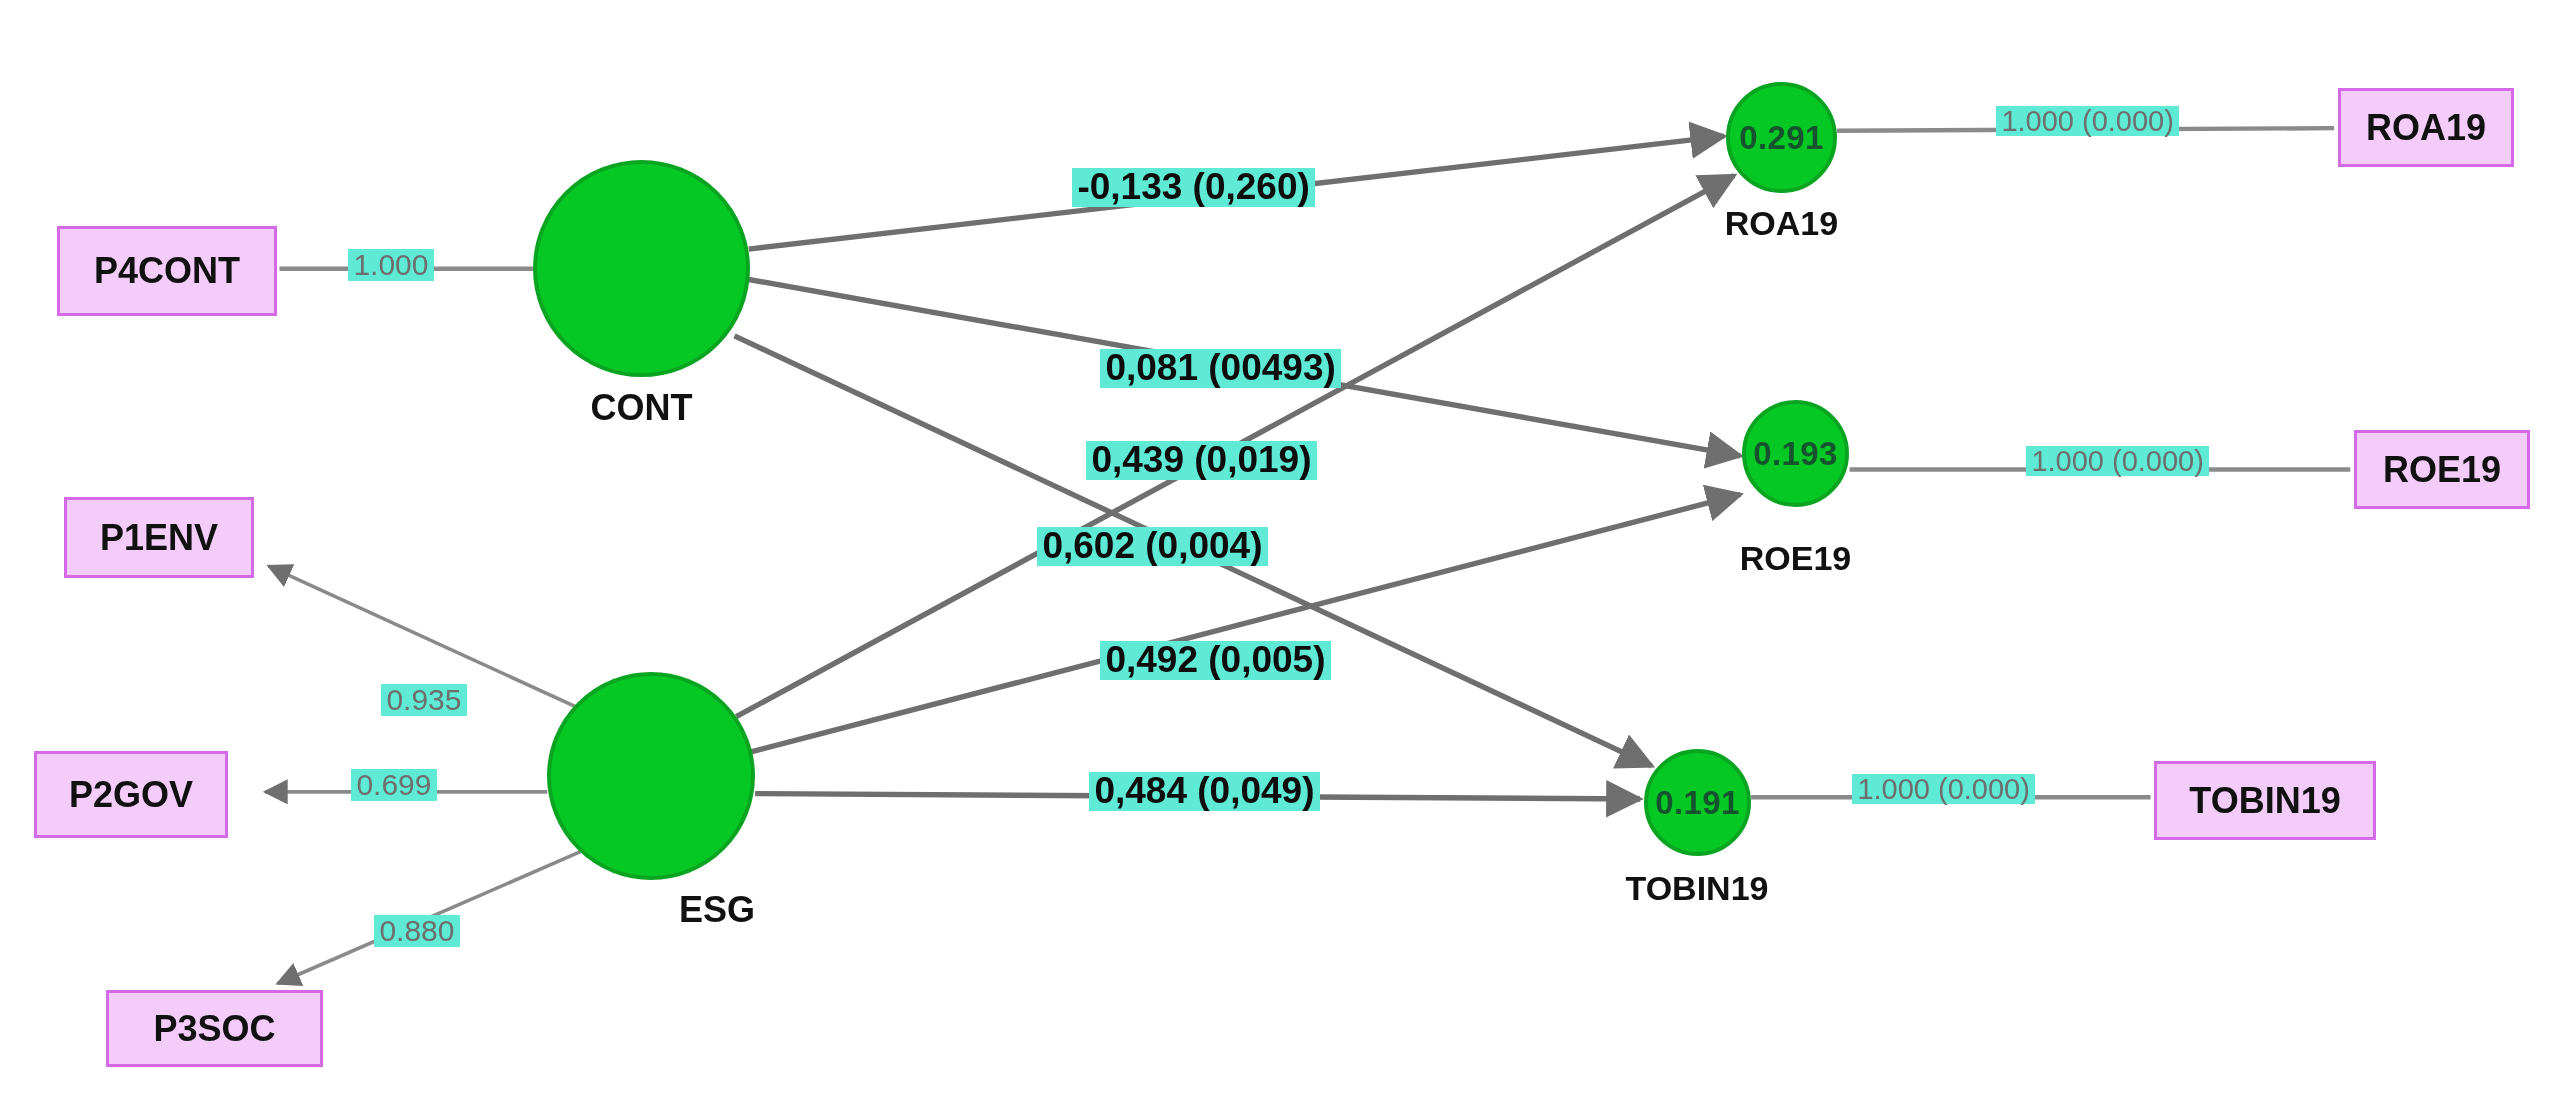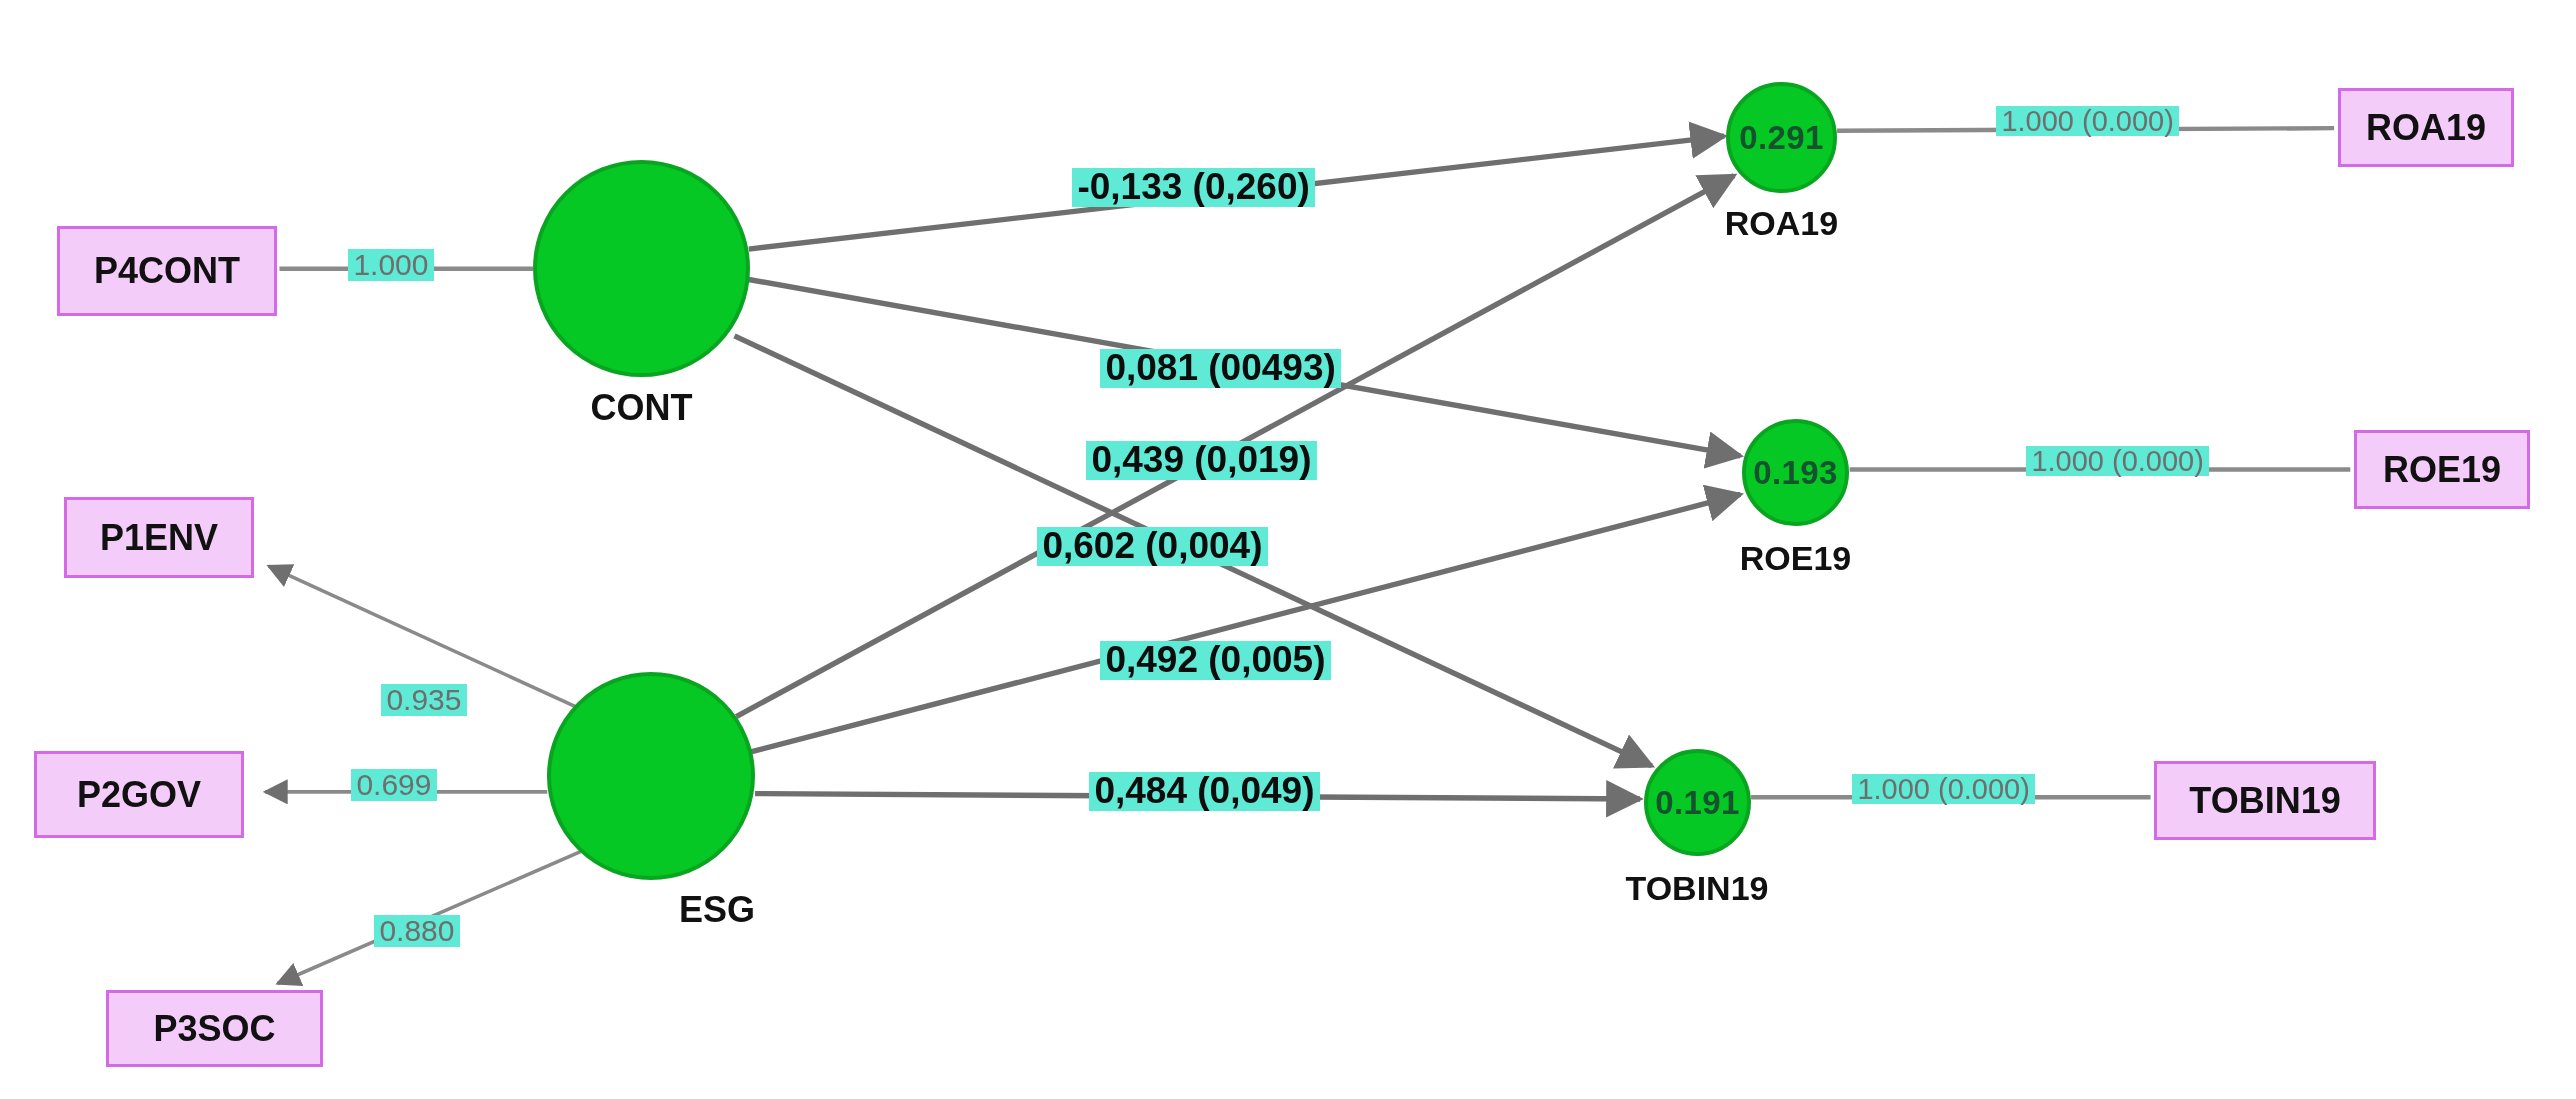--- a/index.html
+++ b/index.html
@@ -89,35 +89,35 @@
   <div class="node-circle" style="left:547px;top:672px;width:208px;height:208px;">
     <span class="node-val" style="font-size:41px;"></span>
   </div>
   <div class="node-name" style="left:547px;top:889px;width:208px;font-size:36px;text-align:right;">ESG</div>
 
   <div class="node-circle" style="left:1726px;top:82px;width:111px;height:111px;">
     <span class="node-val" style="font-size:33px;">0.291</span>
   </div>
   <div class="node-name" style="left:1708px;top:204px;width:147px;font-size:34px;">ROA19</div>
 
-  <div class="node-circle" style="left:1742px;top:419px;width:107px;height:107px;">
+  <div class="node-circle" style="left:1742px;top:400px;width:107px;height:107px;">
     <span class="node-val" style="font-size:33px;">0.193</span>
   </div>
   <div class="node-name" style="left:1722px;top:539px;width:147px;font-size:34px;">ROE19</div>
 
   <div class="node-circle" style="left:1644px;top:749px;width:107px;height:107px;">
     <span class="node-val" style="font-size:33px;">0.191</span>
   </div>
   <div class="node-name" style="left:1603px;top:869px;width:188px;font-size:34px;">TOBIN19</div>
 
   <div class="ind-box" style="left:57px;top:226px;width:220px;height:90px;font-size:36px;">P4CONT</div>
 
   <div class="ind-box" style="left:64px;top:497px;width:190px;height:81px;font-size:36px;">P1ENV</div>
 
-  <div class="ind-box" style="left:34px;top:751px;width:210px;height:87px;font-size:36px;">P2GOV</div>
+  <div class="ind-box" style="left:34px;top:751px;width:194px;height:87px;font-size:36px;">P2GOV</div>
 
   <div class="ind-box" style="left:106px;top:990px;width:217px;height:77px;font-size:36px;">P3SOC</div>
 
   <div class="ind-box" style="left:2338px;top:88px;width:176px;height:79px;font-size:36px;">ROA19</div>
 
   <div class="ind-box" style="left:2354px;top:430px;width:176px;height:79px;font-size:36px;">ROE19</div>
 
   <div class="ind-box" style="left:2154px;top:761px;width:222px;height:79px;font-size:36px;">TOBIN19</div>
 
   <div class="edge-label muted" style="left:348px;top:249px;font-size:30px;">1.000</div>

